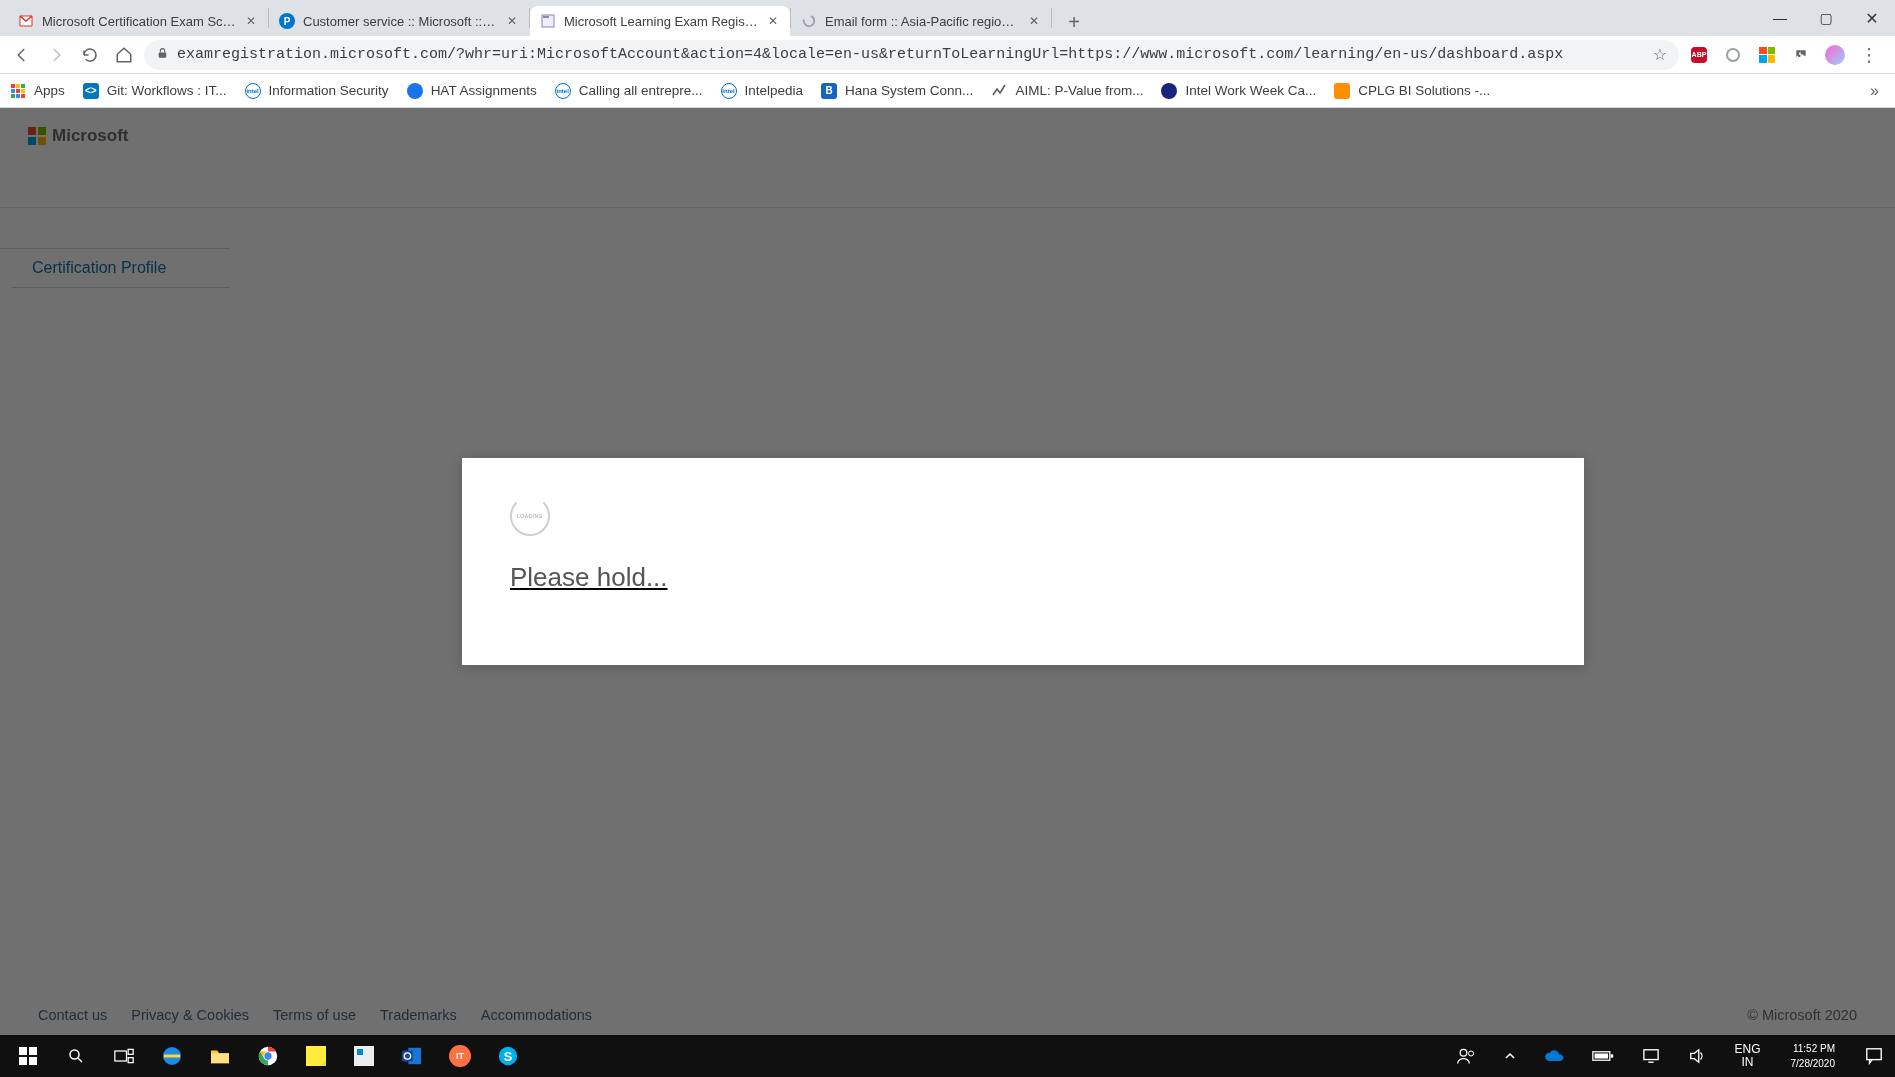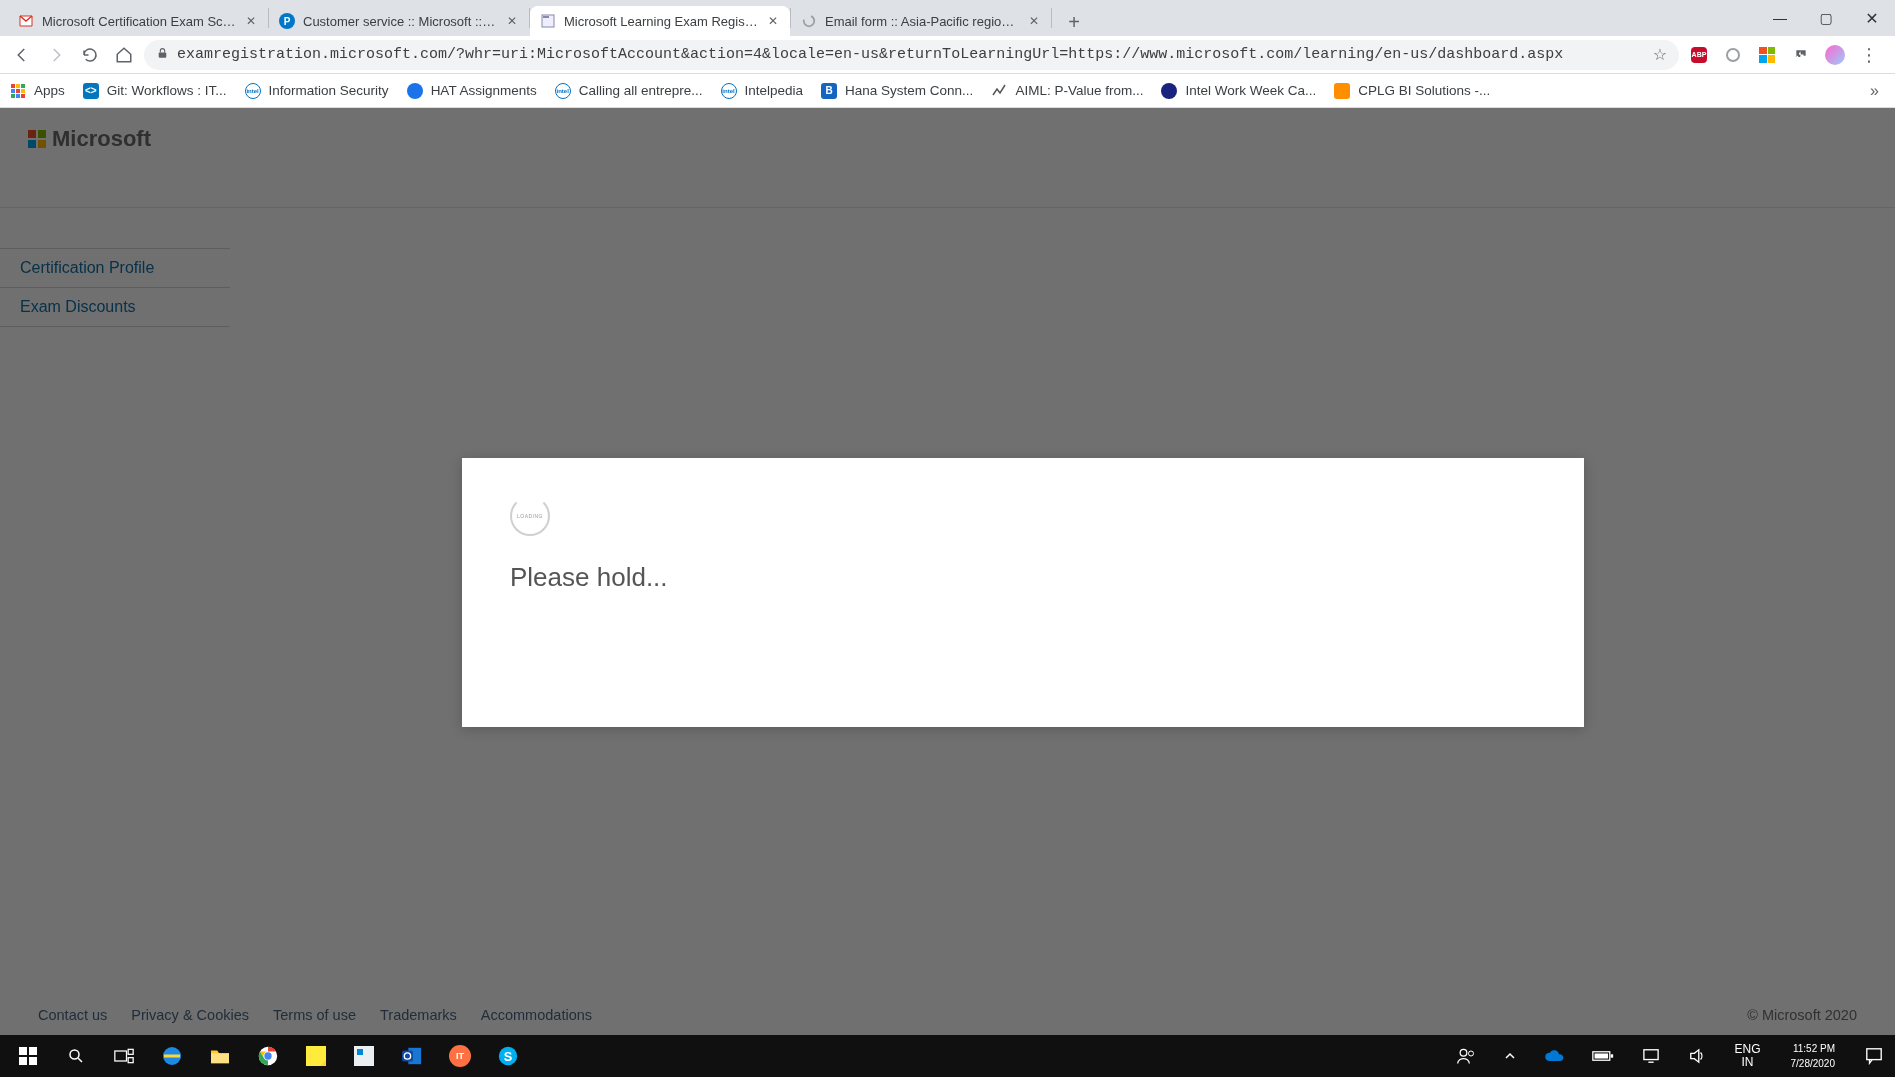--- a/index.html
+++ b/index.html
@@ -84,54 +84,56 @@
     width: 100%;
     height: 927px; 
     background:#ffffff;
   }
   .page-header {
     height: 100px; padding: 18px 28px 0 28px;
     background:#ffffff;
     display:flex; flex-direction:column; justify-content:flex-start;
     border-bottom:1px solid #e6e6e6;
   }
-  .ms-brand { display:flex; align-items:center; gap:6px; font-size:22px; color:#6b6b6b; font-weight:600; }
+  .ms-brand { display:flex; align-items:center; gap:6px; font-size:17px; color:#6b6b6b; font-weight:600; }
   .ms-logo { width:18px; height:18px; display:grid; grid-template-columns:1fr 1fr; grid-template-rows:1fr 1fr; gap:1.5px; }
   .ms-logo span:nth-child(1){background:#f25022;} .ms-logo span:nth-child(2){background:#7fba00;}
   .ms-logo span:nth-child(3){background:#00a4ef;} .ms-logo span:nth-child(4){background:#ffb900;}
   .learning-row { display:flex; align-items:baseline; gap:60px; margin-top:4px; }
   .learning-title { font-size:34px; color:#333333; font-weight:400; }
   .dash-link { font-size:17px; color:#636363; }
 
   .side-nav {
     position:absolute; left:0; top:140px; width:230px;
     border-top:1px solid #cfd6dc;
+    padding-left:12px;
   }
   .side-nav a {
     display:block; padding:10px 20px; font-size:16px; color:#1570a6;
     border-bottom:1px solid #cfd6dc; text-decoration:none;
   }
 
   .page-footer {
     position:absolute; bottom:0; left:0; right:0; height:40px;
     display:flex; align-items:center; gap:24px; padding:0 38px;
     font-size:14.5px; color:#4b6a84;
   }
   .page-footer .copy { margin-left:auto; color:#707070; }
 
   
   .dim-overlay {
     position:absolute; inset:0; background:rgba(0,0,0,0.56);
     z-index: 5;
   }
   .modal {
     position:absolute; z-index:6;
-    left:462px; top:350px; width:1122px; height:269px;
+    left:462px; top:350px; width:1122px; height:207px;
     background:#ffffff; box-shadow:0 2px 12px rgba(0,0,0,0.2);
     padding: 38px 48px;
+    text-decoration: underline;
   }
   .modal .spinner {
     width:40px; height:40px; border-radius:50%;
     border:2px solid #cfcfcf; border-top-color:transparent;
     position:relative; margin-bottom:26px;
   }
   .modal .spinner::after{
     content:"LOADING"; position:absolute; left:50%; top:50%;
     transform:translate(-50%,-50%); font-size:5px; color:#9a9a9a; letter-spacing:0.5px;
   }
@@ -365,21 +367,20 @@
           <span></span>
           <span></span>
           <span></span>
         </span>
       <span>Microsoft</span>
     </div>
   </div>
 
   <div class="side-nav">
     <a>Certification Profile</a>
-    <a>Exam Discounts</a>
   </div>
 
   <div class="page-footer">
     <span>Contact us</span>
     <span>Privacy &amp; Cookies</span>
     <span>Terms of use</span>
     <span>Trademarks</span>
     <span>Accommodations</span>
     <span class="copy">© Microsoft 2020</span>
   </div>

